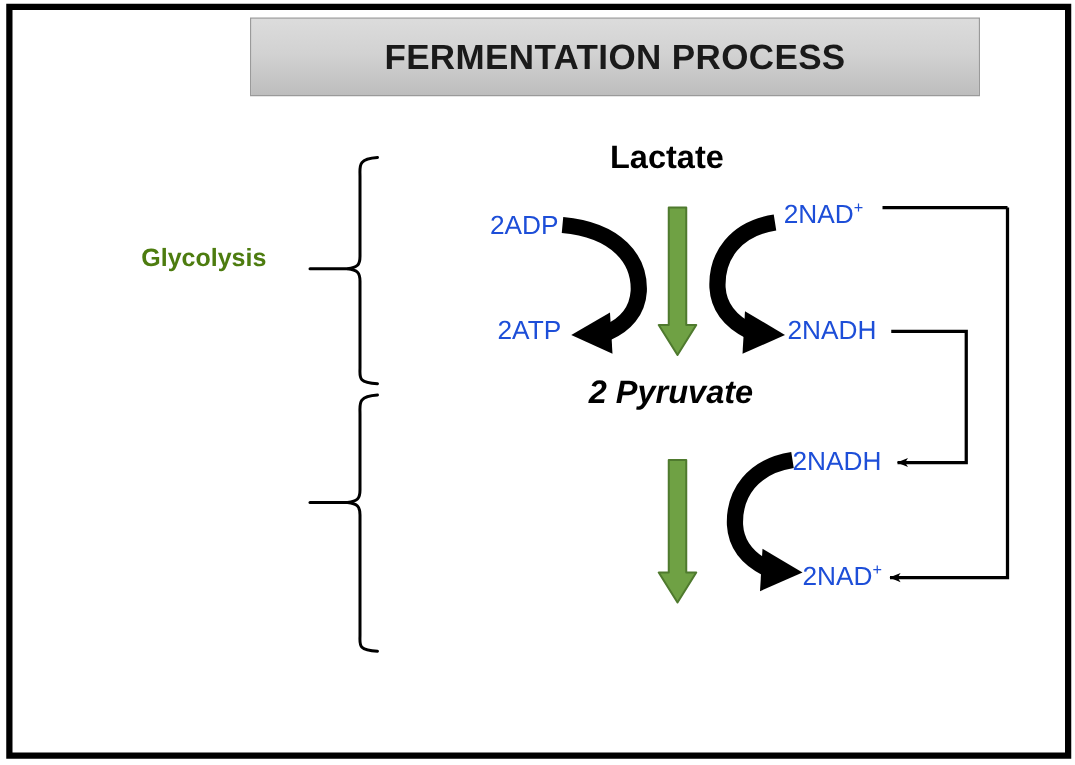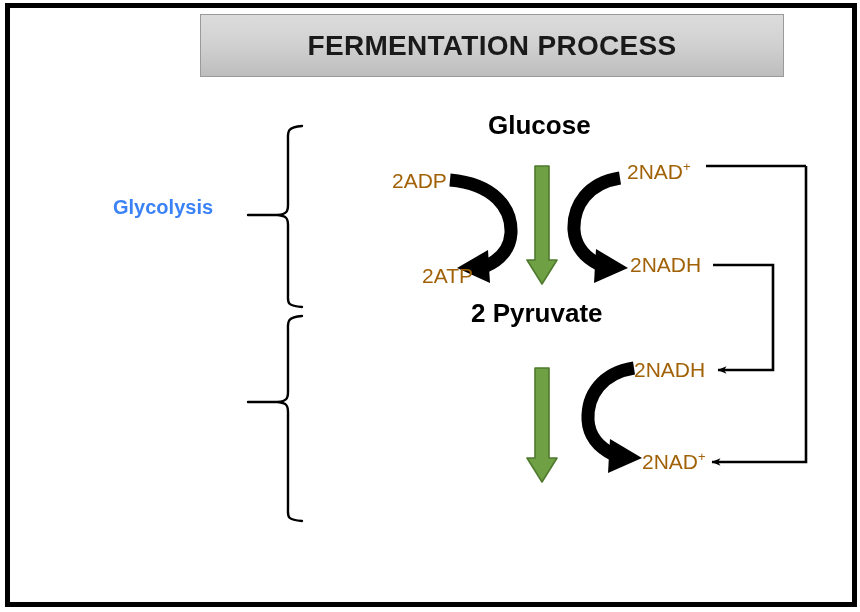--- a/index.html
+++ b/index.html
@@ -42,33 +42,33 @@
     font-weight:bold;
     font-size:26px;
     white-space:nowrap;
     color:#000000;
   }
   .cofactor{
     position:absolute;
     font-weight:normal;
     font-size:21px;
     white-space:nowrap;
-    color:#a16207;
+    color:#1d4ed8;
   }
   .cofactor sup,.brace-label sup{
     font-size:0.62em;
     vertical-align:super;
     line-height:0;
   }
   .brace-label{
     position:absolute;
     font-weight:bold;
     font-size:20px;
     white-space:nowrap;
-    color:#3b82f6;
+    color:#4d7c0f;
   }
   svg.layer{
     position:absolute;left:0;top:0;
     width:860px;height:612px;
     overflow:visible;
     pointer-events:none;
   }
 </style>
 </head>
 <body>
@@ -144,30 +144,30 @@
 
     <g>
       <path d="M806,166 L806,462 L712,462" fill="none" stroke="#000000" stroke-width="2.6" marker-end="url(#thin-arrow)"></path>
       <line x1="806" y1="166" x2="706" y2="166" stroke="#000000" stroke-width="2.6"></line>
     </g>
   </svg>
 
   <div class="brace-label" style="left:113px;top:196px;">Glycolysis</div>
 
 
-  <div class="node" style="left:488px;top:110px;">Glucose</div>
+  <div class="node" style="left:488px;top:110px;">Lactate</div>
 
-  <div class="node" style="left:471px;top:298px;">2 Pyruvate</div>
+  <div class="node" style="left:471px;top:298px;font-style:italic;">2 Pyruvate</div>
 
 
   <div class="cofactor" style="left:392px;top:169px;">
     <span>2ADP</span>
   </div>
 
-  <div class="cofactor" style="left:398px;top:264px;margin-left:24px;">
+  <div class="cofactor" style="left:398px;top:253px;">
     <span>2ATP</span>
   </div>
 
   <div class="cofactor" style="left:627px;top:160px;">
     <span>2NAD</span><sup>+</sup>
   </div>
 
   <div class="cofactor" style="left:630px;top:253px;">
     <span>2NADH</span>
   </div>

